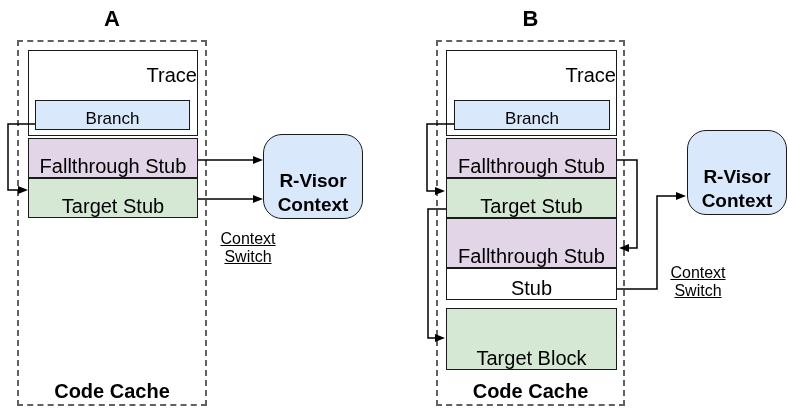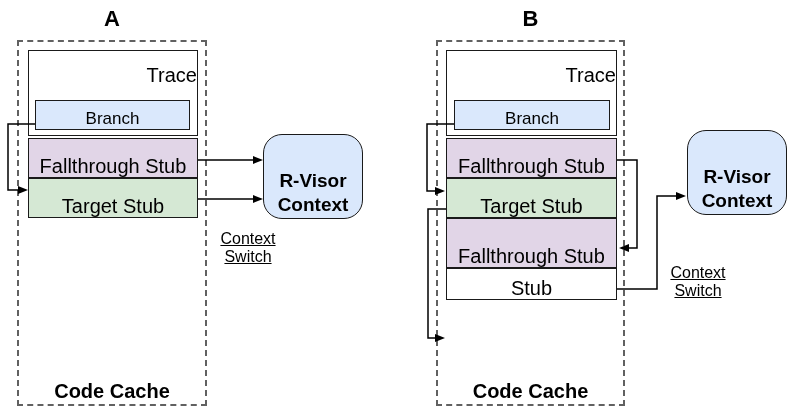--- a/index.html
+++ b/index.html
@@ -76,20 +76,23 @@
   </div>
 
   <div class="abs node" style="left: 446px; top: 218px; width: 171px; height: 50px; background-color: rgb(225, 213, 231);">
     <span>Fallthrough Stub</span>
   </div>
 
   <div class="abs node" style="left:446px;top:268px;width:171px;height:32px;">
     <span>Stub</span>
   </div>
 
+  <div class="abs node" style="left: 446px; top: 308px; width: 171px; height: 62px; background-color: rgb(213, 232, 212);">
+    <span>Target Block</span>
+  </div>
 
   <div class="abs code-cache-label" style="left:436px;top:380px;width:189px;">Code Cache</div>
 
   <div class="abs node rvisor-node" style="left: 687px; top: 130px; width: 100px; height: 85px; background-color: rgb(218, 232, 252);">
     <span>R-Visor Context</span>
   </div>
 
   <div class="abs caption" style="left:662px;top:264px;width:72px;">Context Switch</div>
 
   <svg class="connectors" width="788" height="410" viewBox="0 0 788 410">

